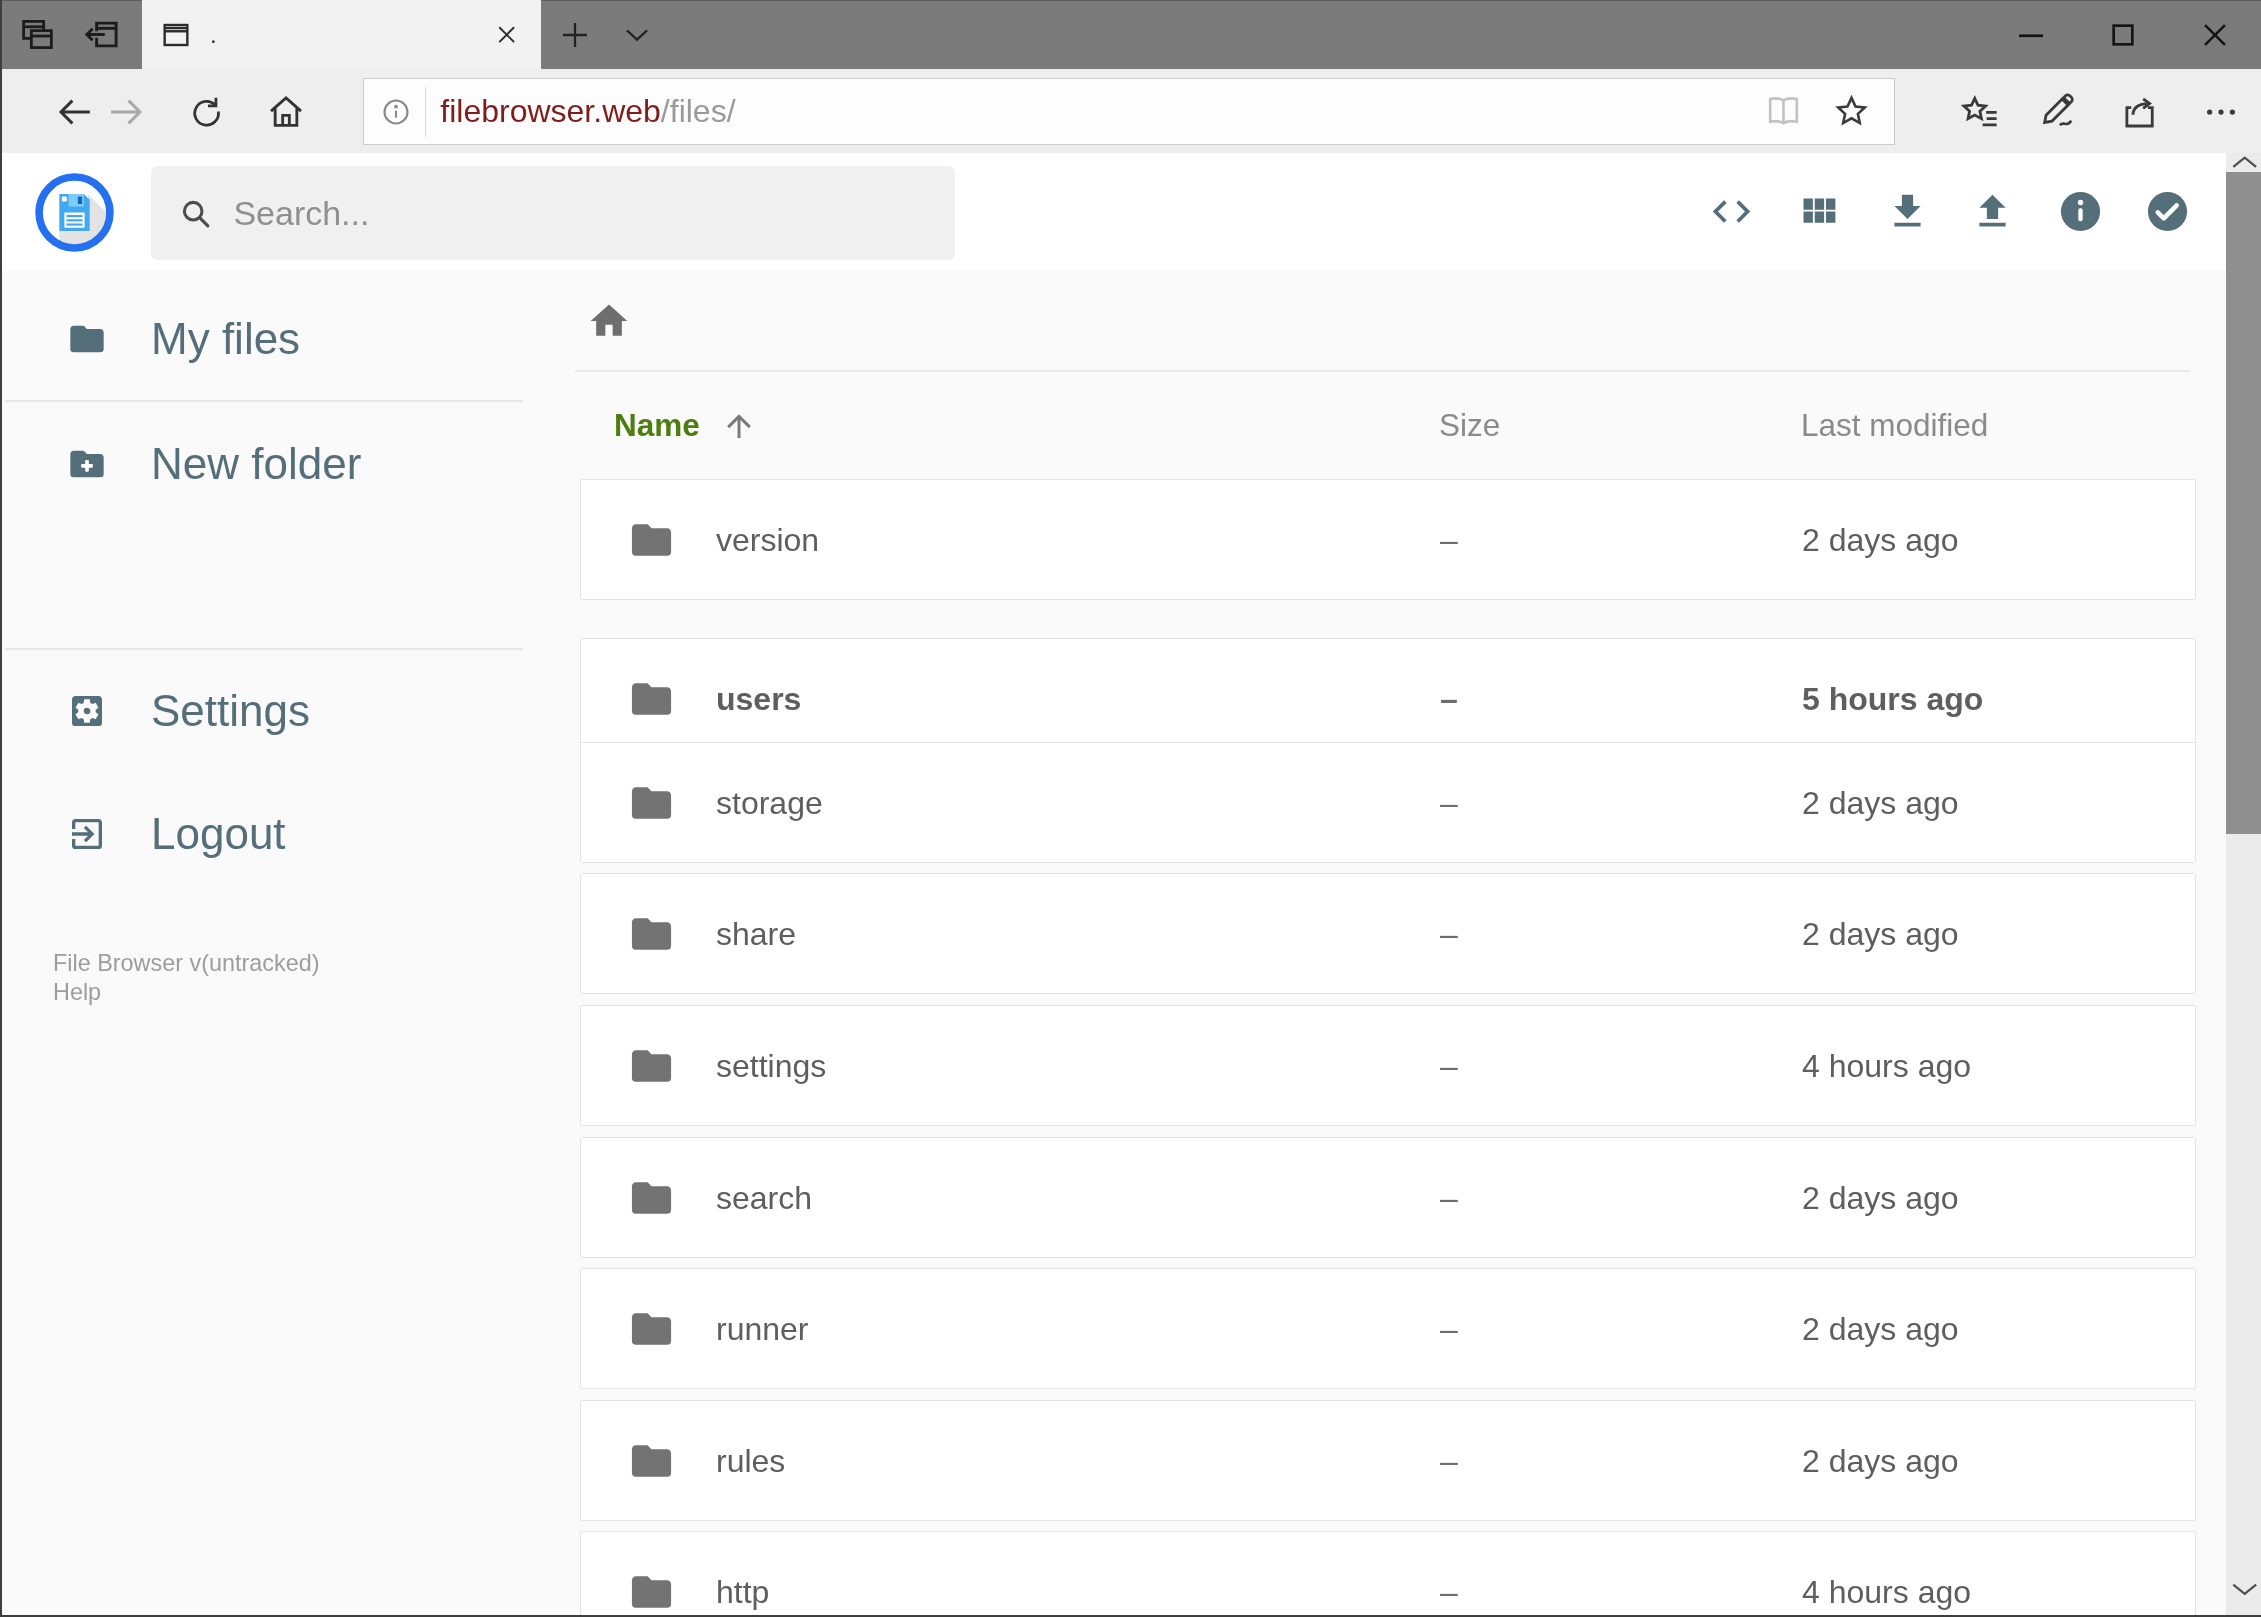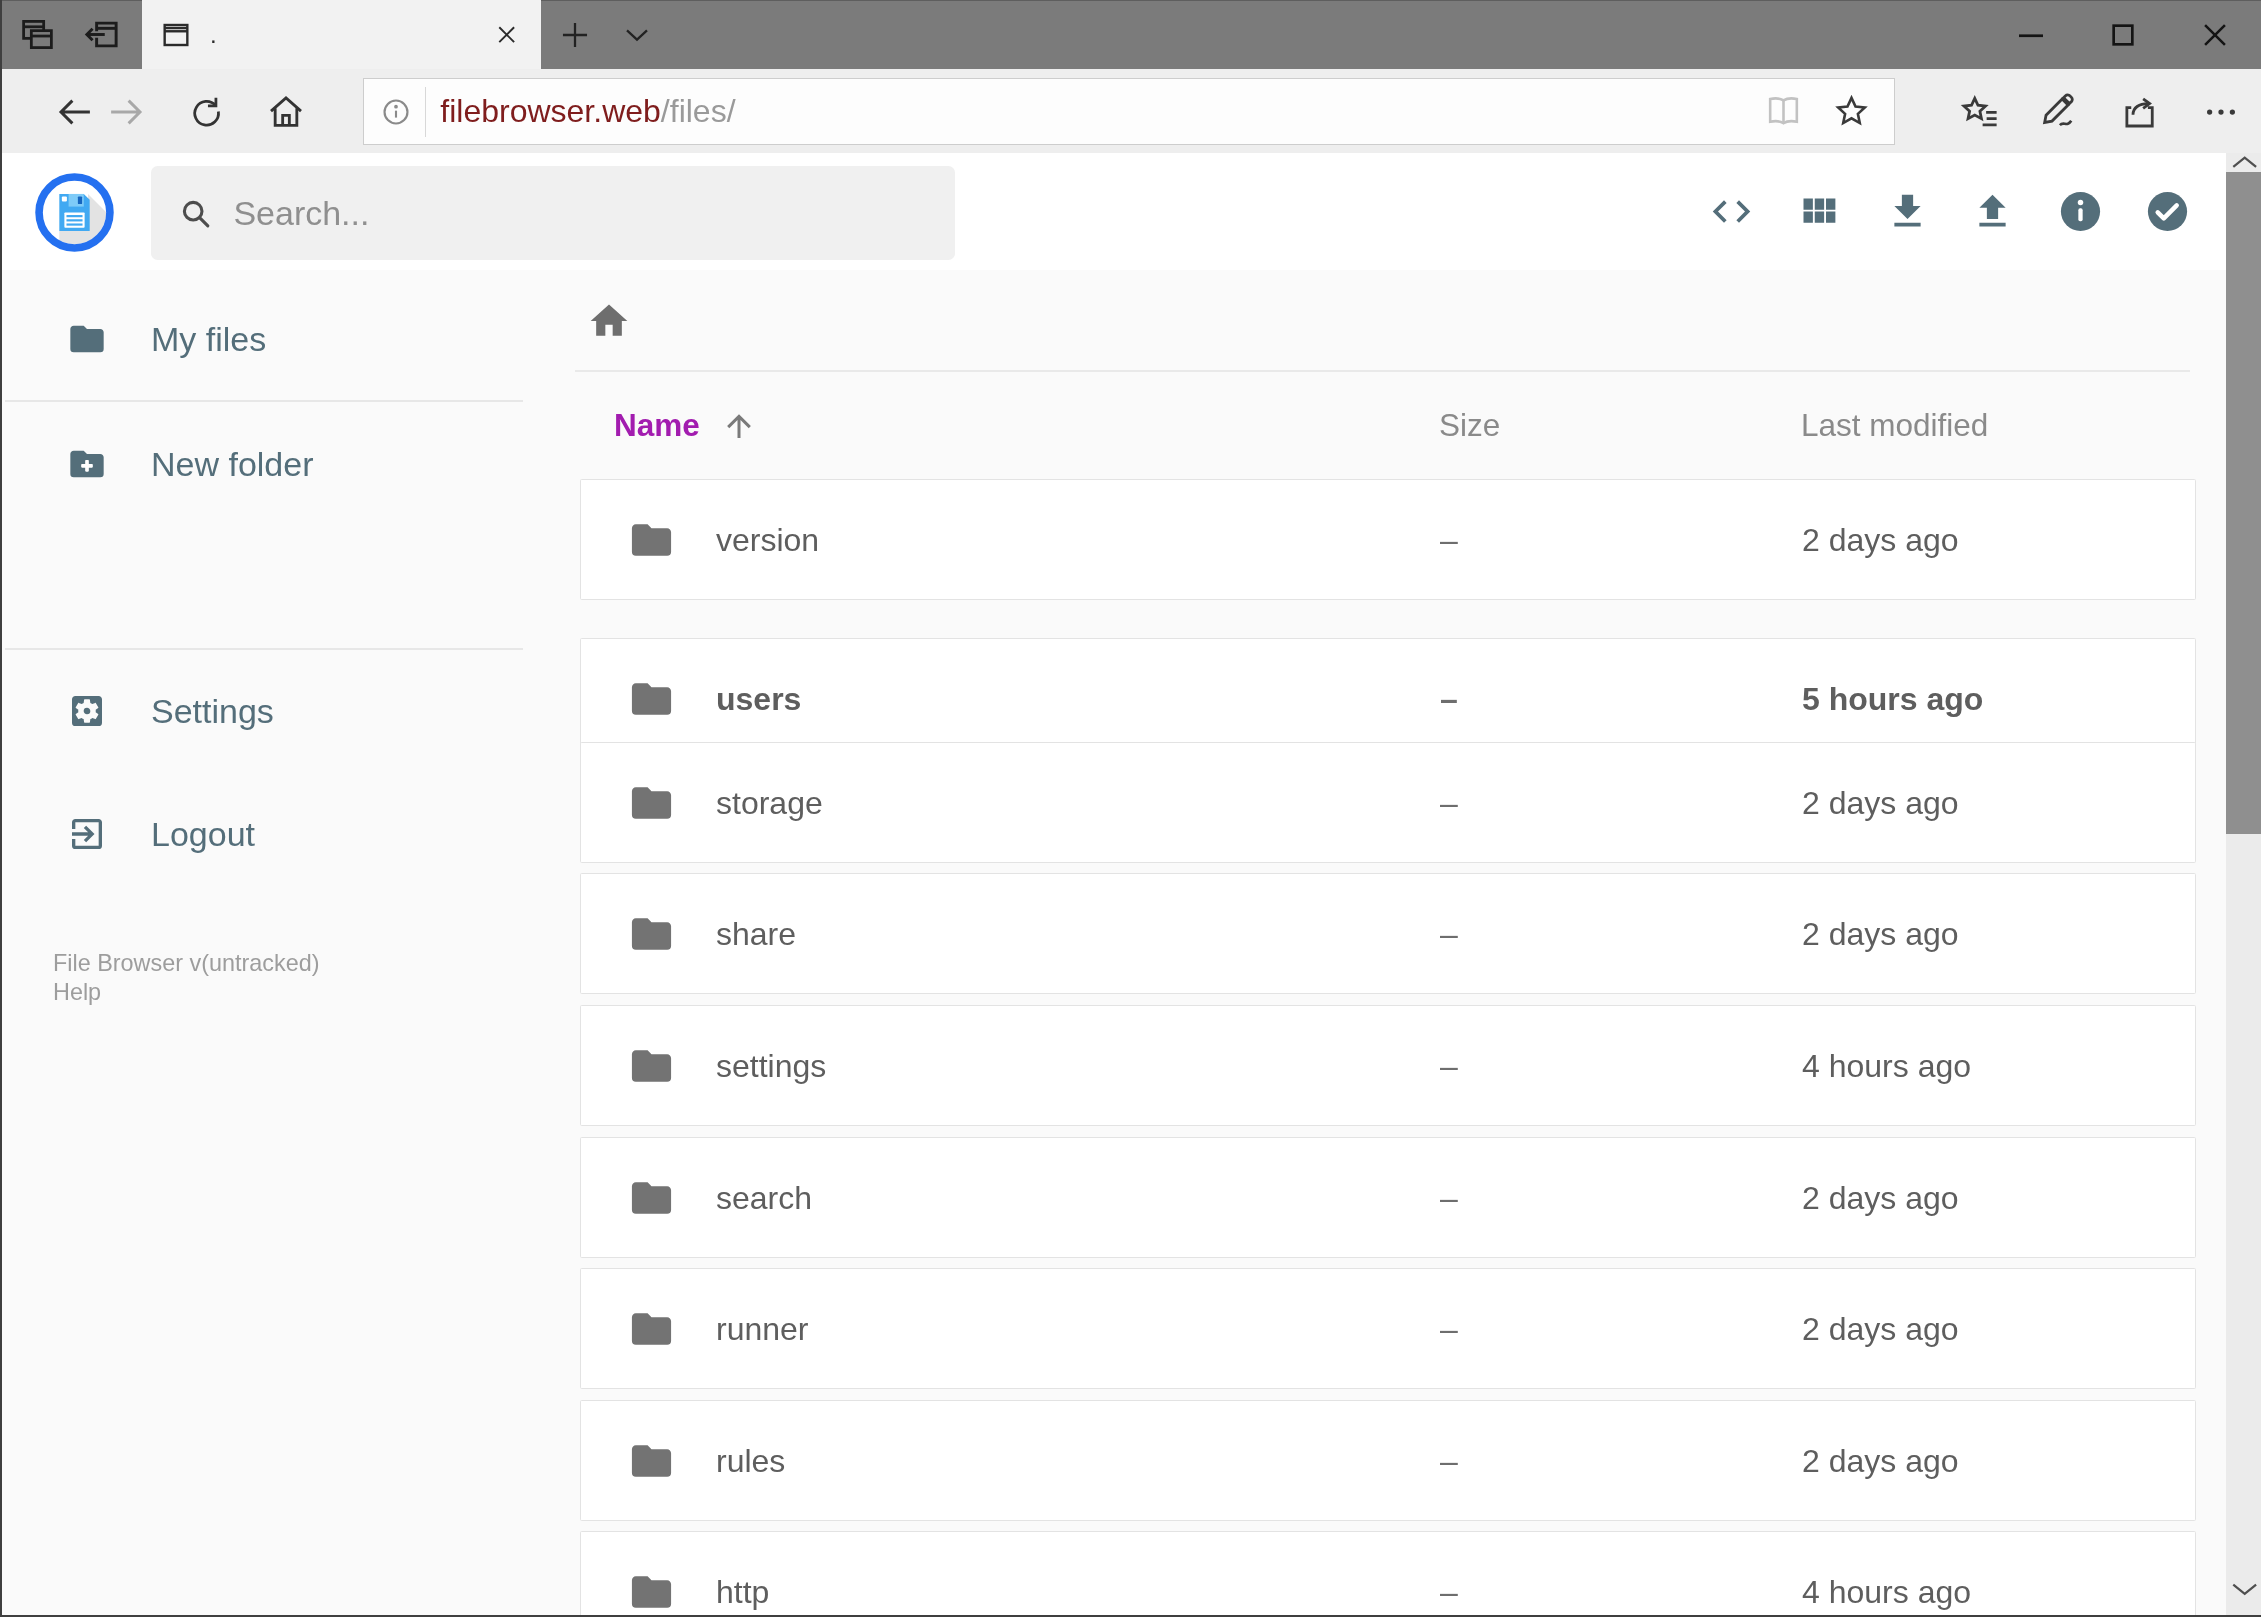--- a/index.html
+++ b/index.html
@@ -23,21 +23,21 @@
   .addr-text{font-size:32px;margin-left:14.5px;white-space:nowrap;flex:1;}
   .addr-host{color:#7f1d1d;} .addr-path{color:#9a9a9a;}
   
   .appheader{left:0;top:153px;width:2261px;height:117px;background:#ffffff;}
   .searchbox{left:149px;top:166px;width:804px;height:94px;background:#f0f0f0;border-radius:6.5px;
     display:flex;align-items:center;}
   .search-ph{font-size:34px;color:#8f8f8f;margin-left:19.4px;}
   .act-ic{top:153px;height:117px;display:flex;align-items:center;justify-content:center;cursor:pointer;}
   .sidebar-item{left:0;width:533px;height:78px;display:flex;align-items:center;padding-left:65px;
     box-sizing:border-box;cursor:pointer;}
-  .sidebar-label{font-size:34px;color:#546E7A;margin-left:44px;}
+  .sidebar-label{font-size:44px;color:#546E7A;margin-left:44px;}
   .side-div{left:3.2px;width:518px;height:1.6px;background:#e7e7e7;}
   .credits{left:51px;font-size:23.4px;color:#9d9d9d;line-height:29px;}
   .colhead{font-size:31.5px;color:#8a8a8a;top:406px;height:39px;display:flex;align-items:center;}
   .rowcard{left:578px;width:1616px;height:121px;background:#ffffff;border:0.8px solid #e3e3e3;
     box-sizing:border-box;border-radius:1.6px;cursor:pointer;}
   .cell{position:absolute;top:50%;transform:translateY(-50%);}
   .cell-name{left:135px;font-size:32px;color:#5e5e5e;}
   .cell-size{left:859px;font-size:32px;color:#6e6e6e;}
   .cell-time{left:1221px;font-size:32px;color:#5e5e5e;}
   
@@ -349,21 +349,21 @@
 
   <div class="abs" style="left:585px;top:299px;cursor:pointer;">
     <span>
       <svg width="44" height="44" viewBox="0 0 24 24" fill="#6e6e6e">
         <path d="M10,20V14H14V20H19V12H22L12,3L2,12H5V20H10Z"></path>
       </svg>
     </span>
   </div>
   <div class="abs" style="left:573px;top:370px;width:1615px;height:1.6px;background:#e9e9e9;"></div>
 
-  <div class="abs colhead" style="left:612px;font-weight:bold;color:#a21caf;cursor:pointer;">
+  <div class="abs colhead" style="left:612px;font-weight:bold;color:#4d7c0f;cursor:pointer;">
     <span>Name</span>
     <span style="margin-left:21px;">
       <svg width="36" height="36" viewBox="0 0 24 24" fill="#7a7a7a">
         <path d="M13,20H11V8L5.5,13.5L4.08,12.08L12,4.16L19.92,12.08L18.5,13.5L13,8V20Z"></path>
       </svg>
     </span>
   </div>
   <div class="abs colhead" style="left:1437px;cursor:pointer;">
     <span>Size</span>
   </div>

